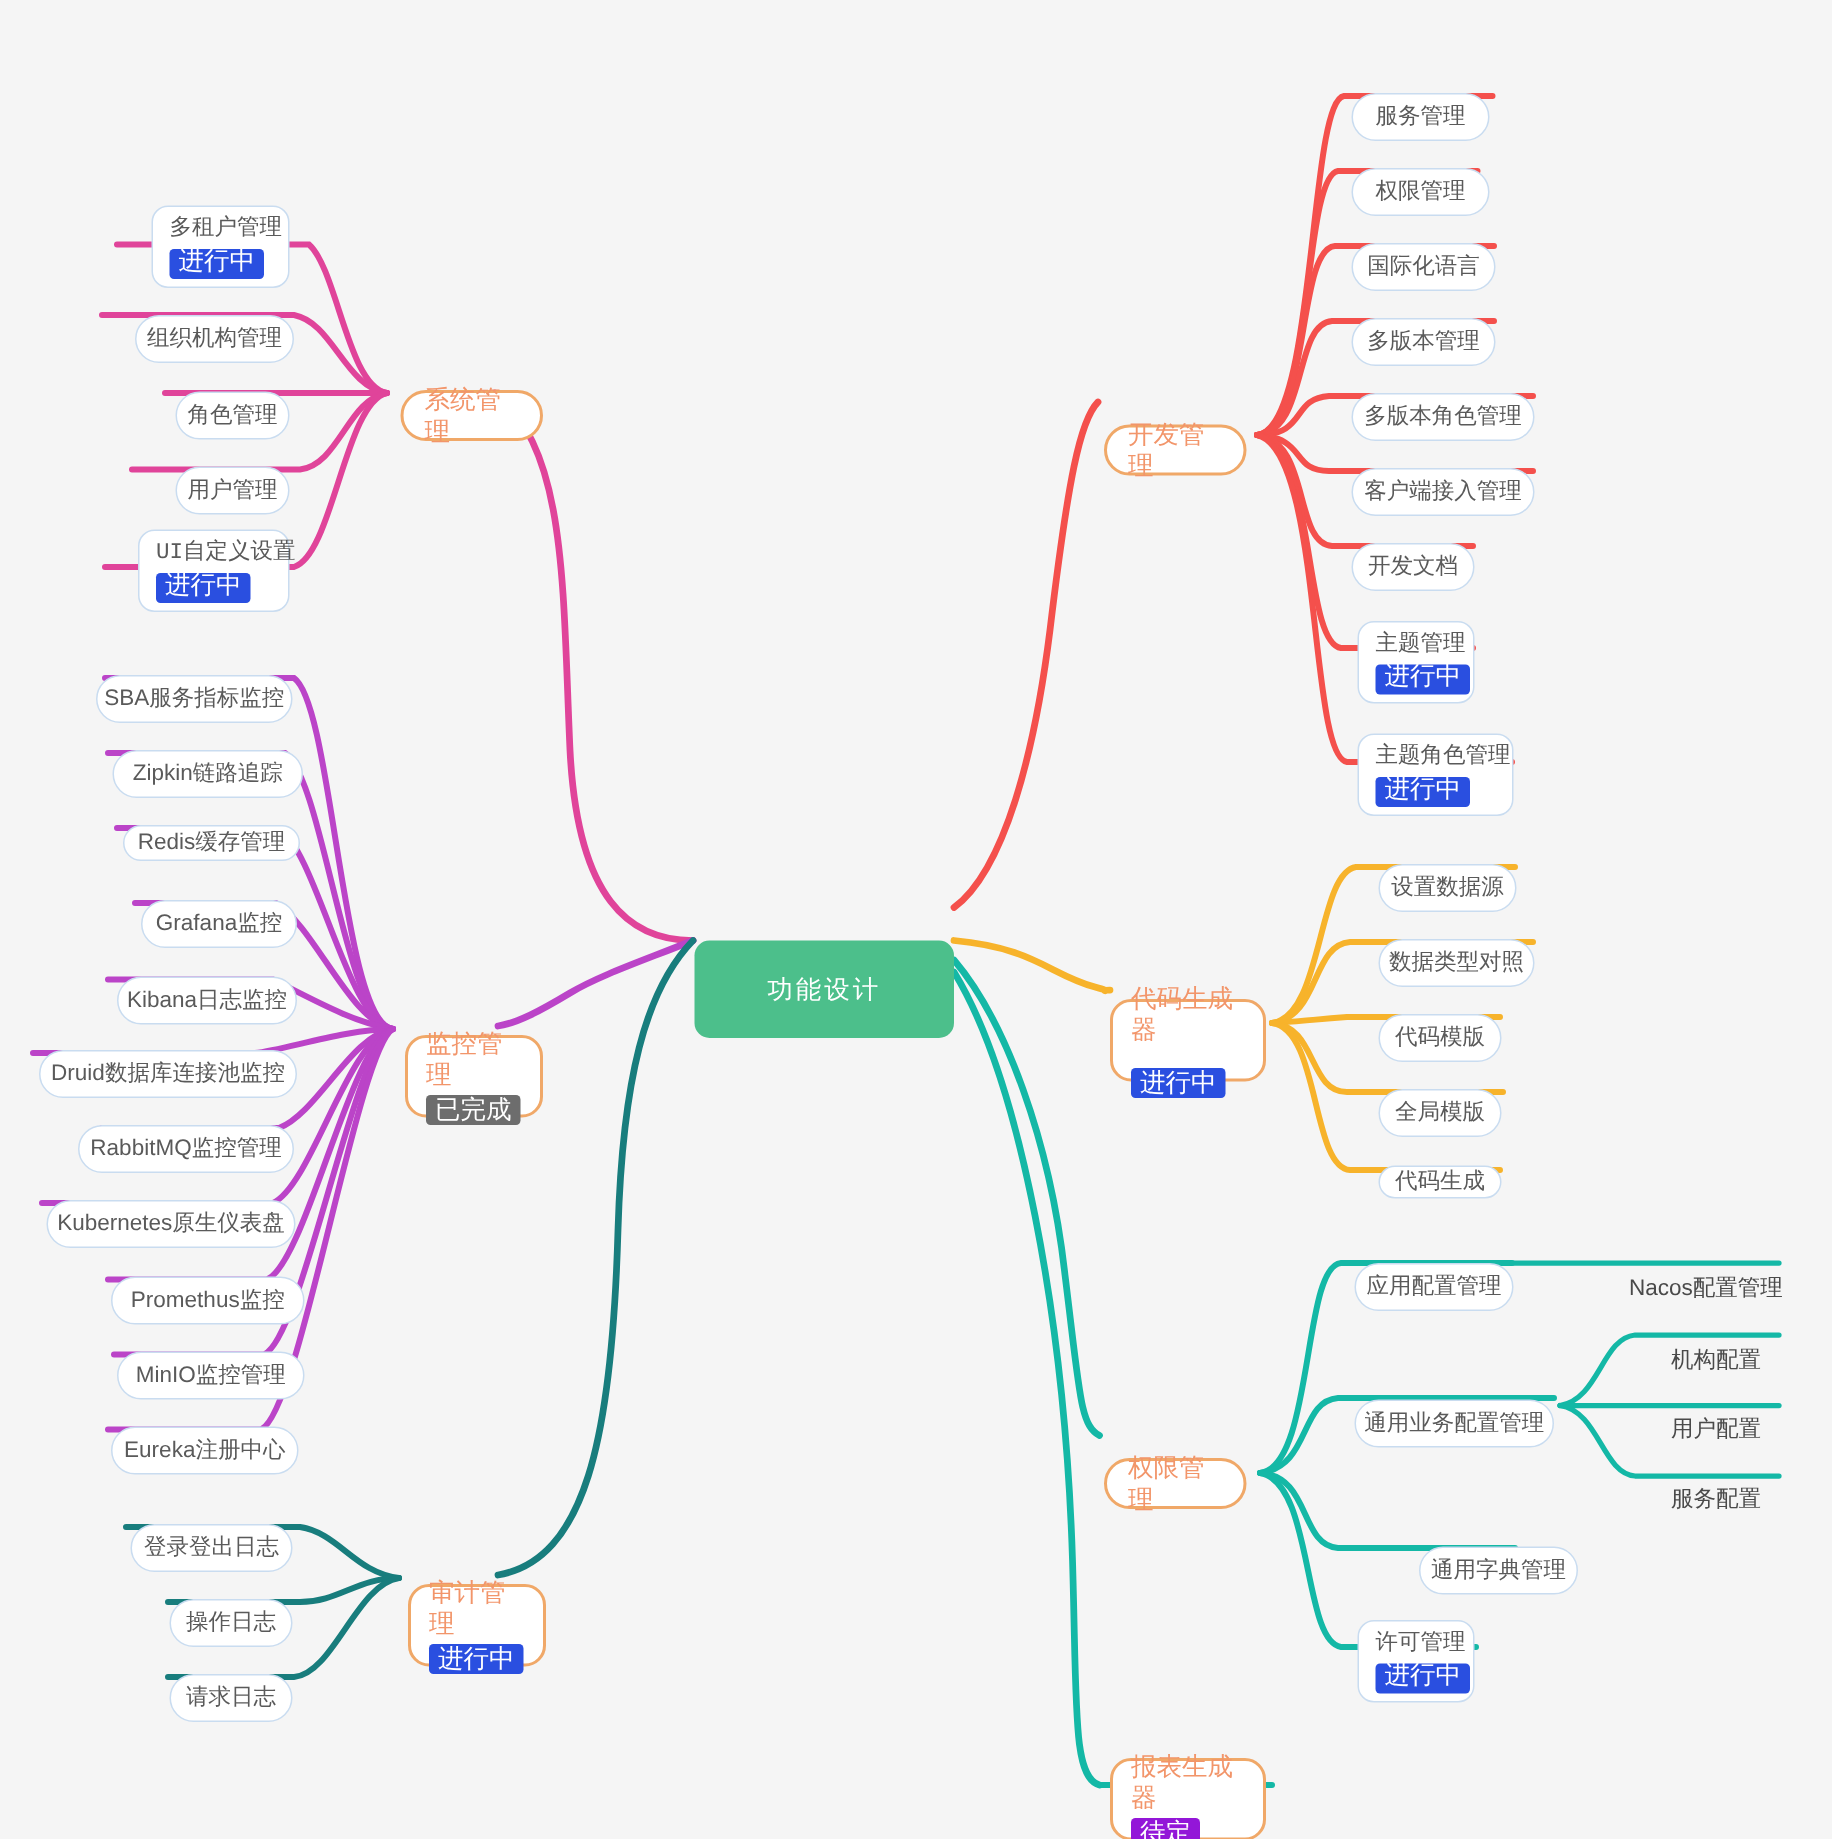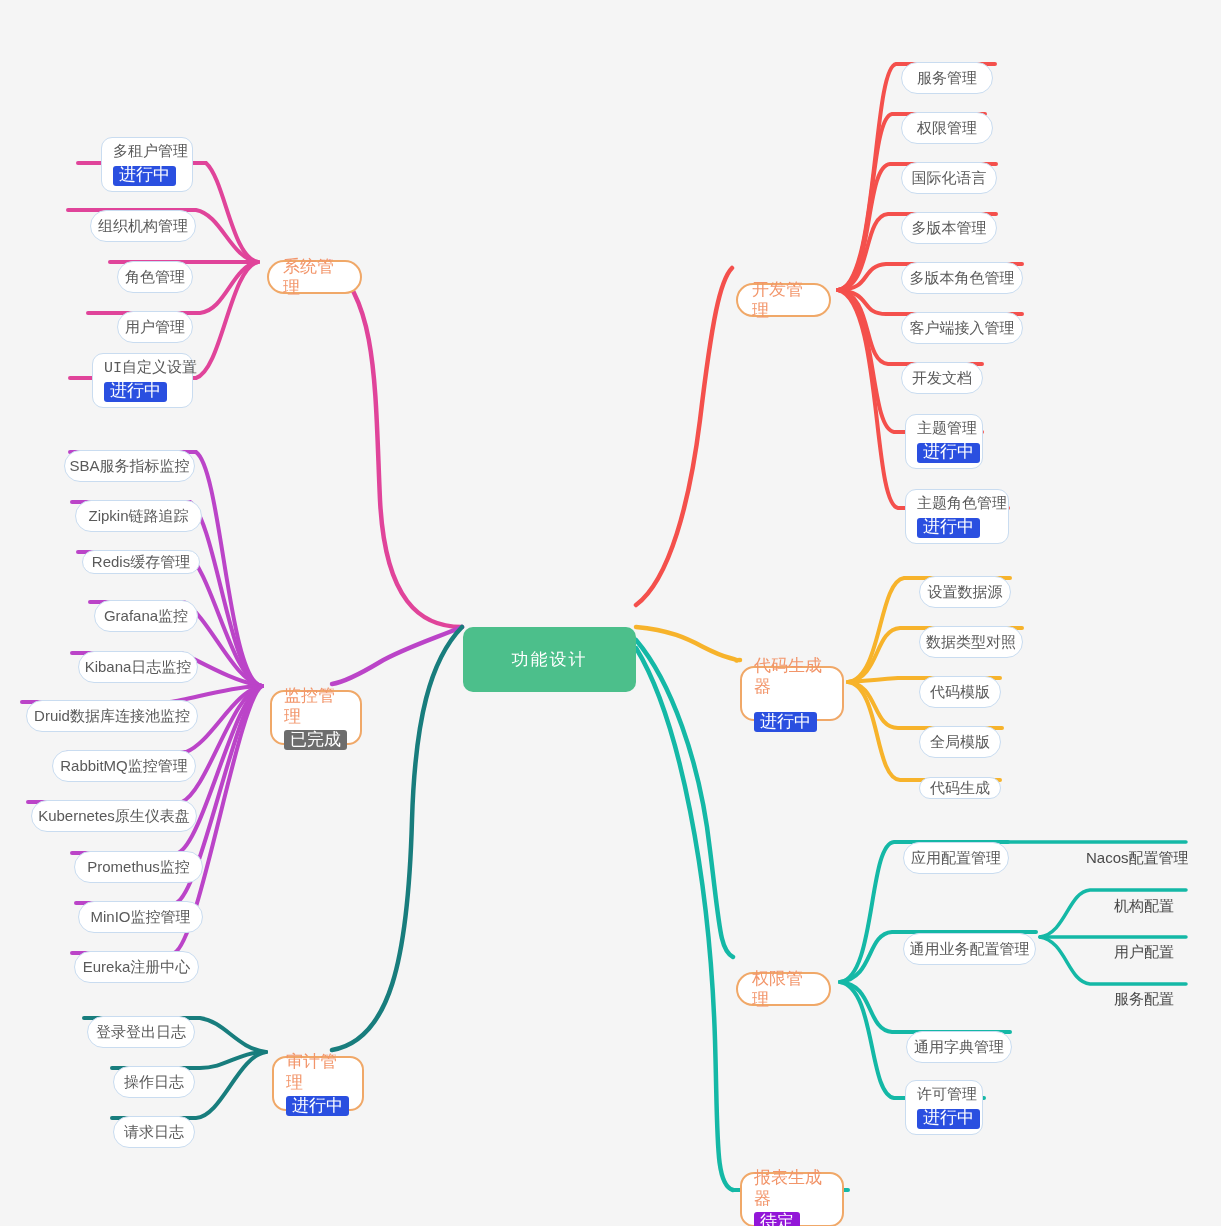--- a/index.html
+++ b/index.html
@@ -264,21 +264,21 @@
   <div class="node branch" style="left:736px;top:940px;width:95px;height:34px;">
     <span class="t">权限管理</span>
   </div>
 
   <div class="node leaf" style="left:903px;top:810px;width:106px;height:32px;">
     <span class="t">应用配置管理</span>
   </div>
   <div class="node leaf" style="left:903px;top:901px;width:133px;height:32px;">
     <span class="t">通用业务配置管理</span>
   </div>
-  <div class="node leaf" style="left:906px;top:999px;width:106px;height:32px;">
+  <div class="node leaf" style="left:946px;top:999px;width:106px;height:32px;">
     <span class="t">通用字典管理</span>
   </div>
   <div class="node leaf has-badge" style="left:905px;top:1048px;width:78px;height:55px;">
     <span class="t">许可管理</span>
     <span class="badge doing">进行中</span>
   </div>
 
   <div class="node plain" style="left:1086px;top:815px;width:110px;height:22px;">
     <span class="t">Nacos配置管理</span>
   </div>

